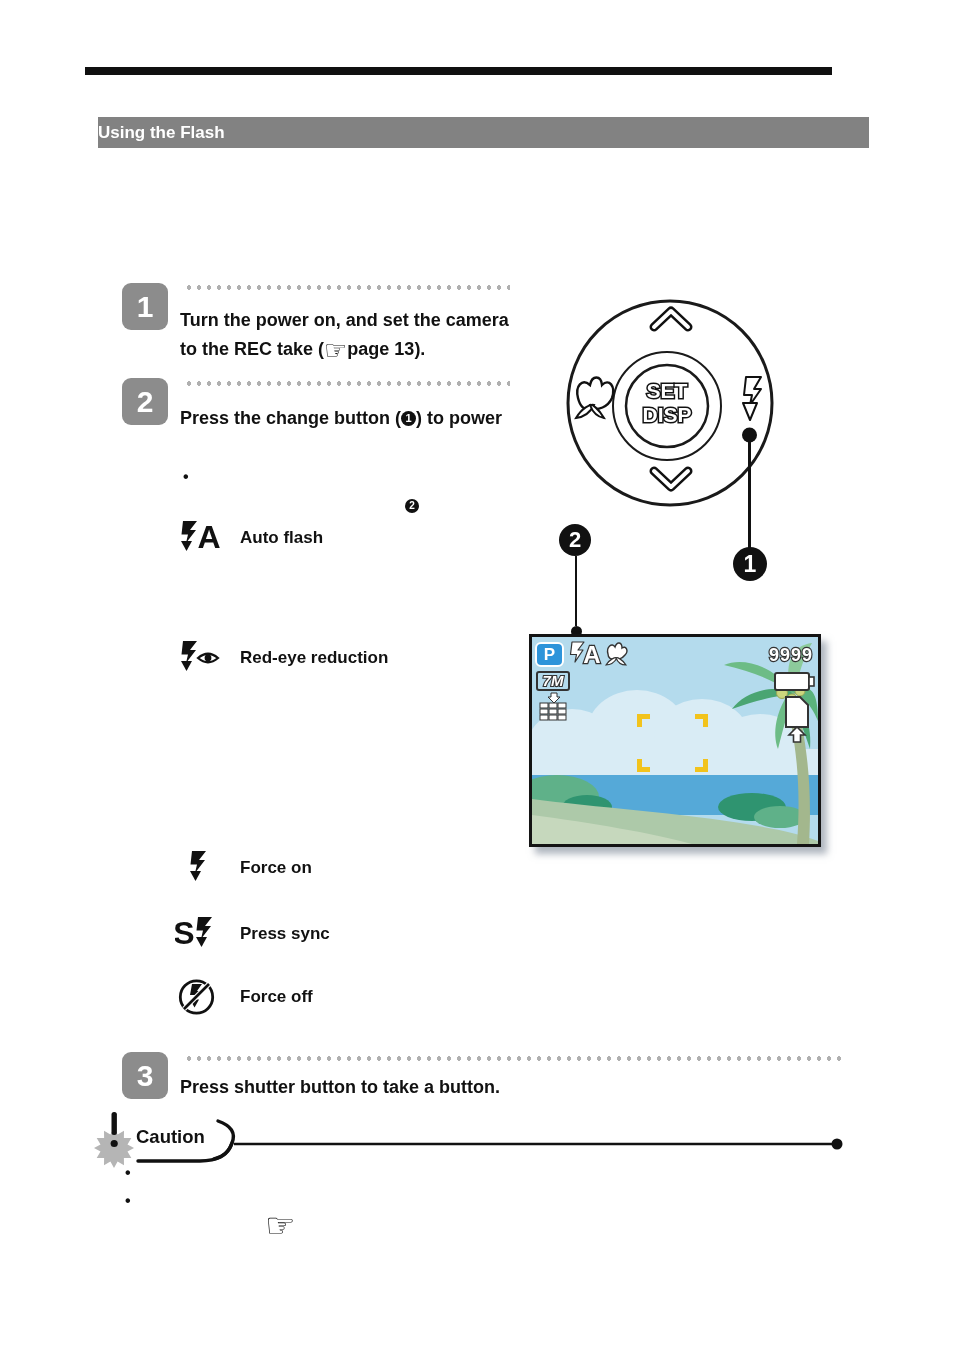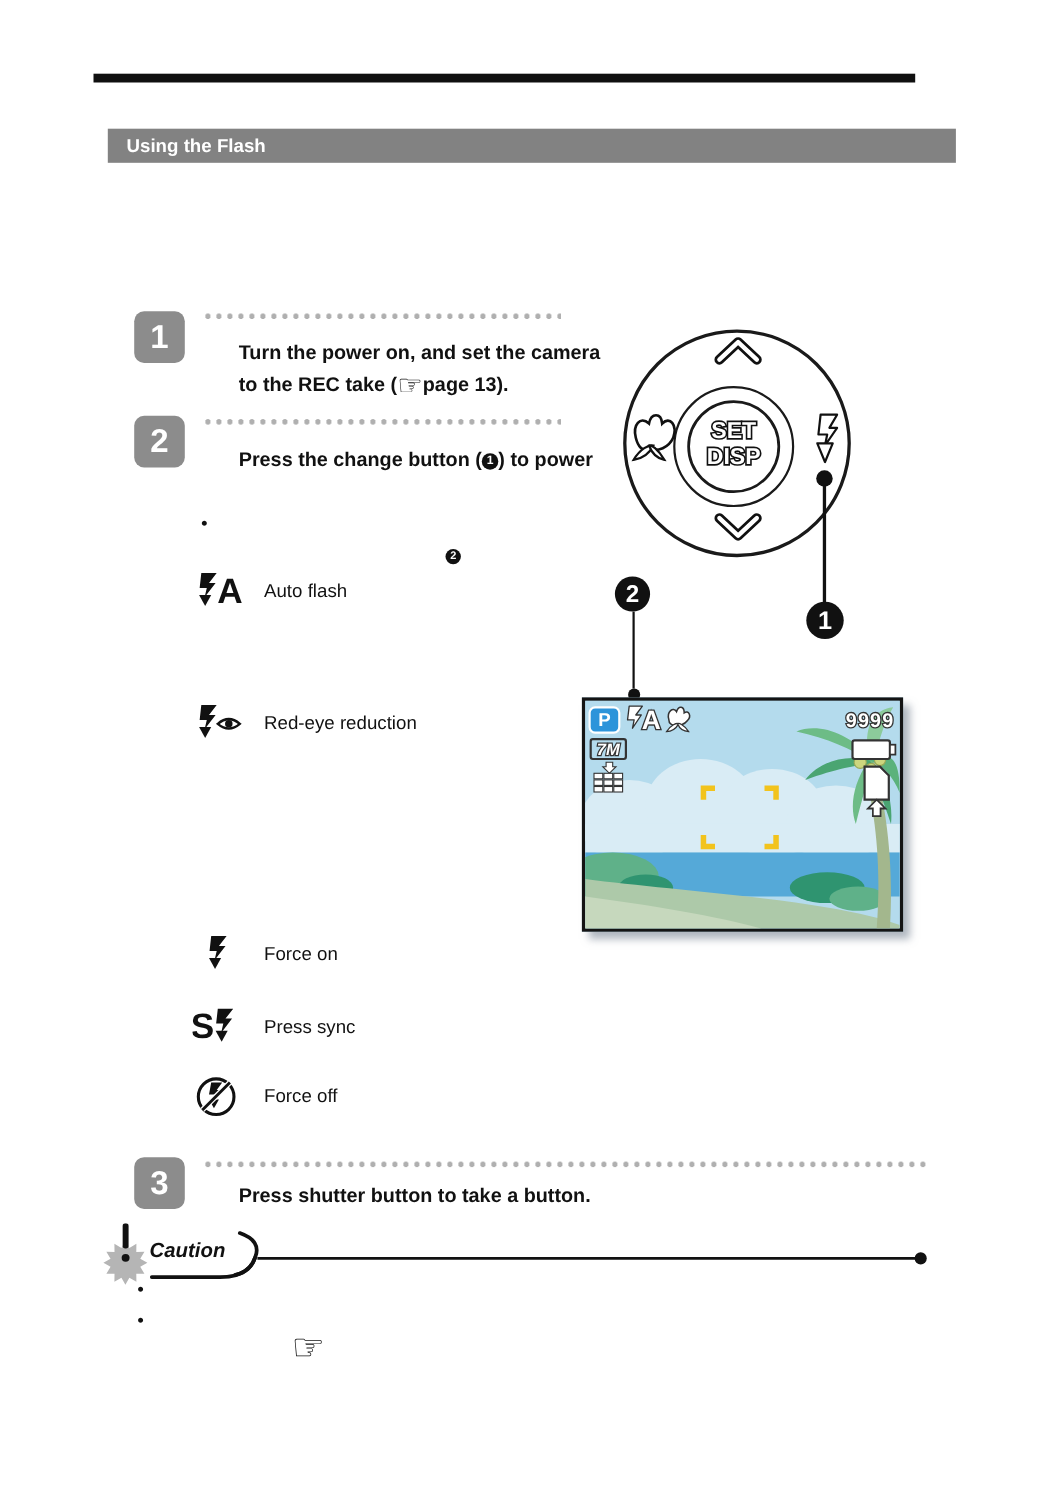--- a/index.html
+++ b/index.html
@@ -2,63 +2,63 @@
 <html><head>
 <meta charset="utf-8">
 <style>
   html,body{margin:0;padding:0;background:#fff;}
   #page{position:relative;width:954px;height:1350px;background:#ffffff;
         font-family:"Liberation Sans",sans-serif;color:#111;overflow:hidden;}
 
   .top-rule{position:absolute;left:85px;top:67px;width:747px;height:8px;background:#101010;}
 
   .header-bar{position:absolute;left:98px;top:117px;width:771px;height:31px;background:#828282;
-        box-sizing:border-box;padding-left:17px;}
+        box-sizing:border-box;}
   .header-bar span{color:#fff;font-weight:bold;font-size:17px;line-height:31px;}
 
   .badge{position:absolute;left:122px;width:46px;height:47px;background:#8c8c8c;border-radius:9px;
         color:#fff;font-weight:bold;font-size:30px;text-align:center;line-height:47px;}
 
   .dots{position:absolute;height:5px;
         background-image:radial-gradient(circle closest-side,#b0b0b0 95%,rgba(0,0,0,0) 96%);
         background-size:10px 5px;background-repeat:repeat-x;}
 
   .step-text{position:absolute;font-size:18px;font-weight:bold;line-height:29px;color:#111;}
-  .step-text .line{display:block;white-space:nowrap;margin-left:37px;}
+  .step-text .line{display:block;white-space:nowrap;}
   .hand{font-family:"DejaVu Sans",sans-serif;font-weight:normal;font-size:26px;vertical-align:-4px;line-height:1;}
   .hand.big{position:absolute;left:265px;top:1208px;font-size:34px;}
 
   .inline-marker{display:inline-block;width:15px;height:15px;background:#111;border-radius:50%;
         color:#fff;font-size:11px;line-height:15px;text-align:center;font-weight:bold;vertical-align:2px;}
 
   .bullet{position:absolute;font-size:16px;font-weight:bold;color:#111;}
 
   .mode-row{position:absolute;left:175px;height:40px;display:flex;align-items:center;}
   .mode-icon{width:46px;height:40px;flex:0 0 46px;}
-  .mode-label{font-size:17px;font-weight:normal;margin-left:19px;white-space:nowrap;text-align:right;}
+  .mode-label{font-size:17px;font-weight:bold;margin-left:19px;white-space:nowrap;text-align:right;}
 
   .marker-small{position:absolute;left:405px;top:499px;width:14px;height:14px;background:#111;
         border-radius:50%;color:#fff;font-size:10px;font-weight:bold;text-align:center;line-height:14px;}
 
   .callout{position:absolute;background:#111;border-radius:50%;color:#fff;font-weight:bold;text-align:center;}
   #callout-1{left:733px;top:547px;width:34px;height:34px;font-size:23px;line-height:34px;}
   #callout-2{left:559px;top:524px;width:32px;height:32px;font-size:22px;line-height:32px;}
   .vline{position:absolute;background:#111;}
   #line-1{left:748px;top:441px;width:3px;height:107px;}
   #line-2{left:575px;top:556px;width:2px;height:70px;}
   .dot{position:absolute;background:#111;border-radius:50%;}
   #dot-2{left:571px;top:626px;width:11px;height:11px;}
 
   #dial-svg{position:absolute;left:540px;top:272px;}
 
   .lcd{position:absolute;left:529px;top:634px;border:3px solid #141414;
         box-shadow:6px 7px 7px rgba(110,122,138,.55);font-size:0;line-height:0;background:#b4dbed;}
 
   #caution-star{position:absolute;left:92px;top:1112px;}
-  .caution-label{position:absolute;left:136px;top:1126px;font-size:18.5px;font-weight:bold;color:#111;font-style:italic;}
+  .caution-label{position:absolute;left:136px;top:1126px;font-size:18.5px;font-weight:bold;color:#111;}
   #caution-line{position:absolute;left:128px;top:1116px;}
 </style>
 </head>
 <body>
 
 <div id="page">
 
   <div class="top-rule"></div>
 
   <div class="header-bar">

